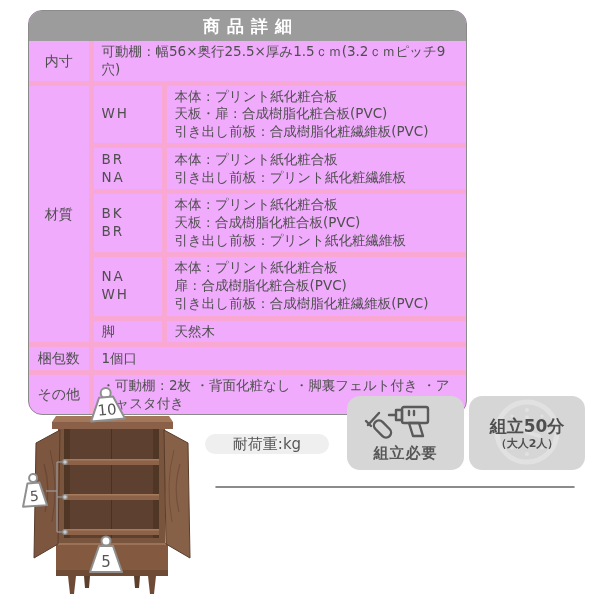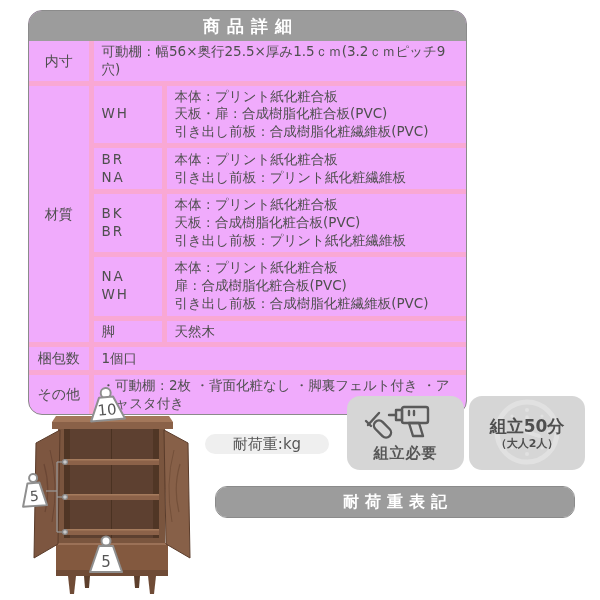--- a/index.html
+++ b/index.html
@@ -252,14 +252,13 @@
         <circle cx="43" cy="52" r="1.5"></circle>
     </g>
     <line x1="58" y1="36" x2="58" y2="21" stroke="#e1e1e1" stroke-width="3.5" stroke-linecap="round"></line>
     <line x1="58" y1="36" x2="70" y2="40" stroke="#e1e1e1" stroke-width="3.5" stroke-linecap="round"></line>
   </svg>
   <div class="t1">組立50分</div>
   <div class="t2">（大人2人）</div>
 </div>
 
 <div class="notice">
-  <div class="notice-header">耐荷重表記</div>
 </div>
 
 </body></html>

